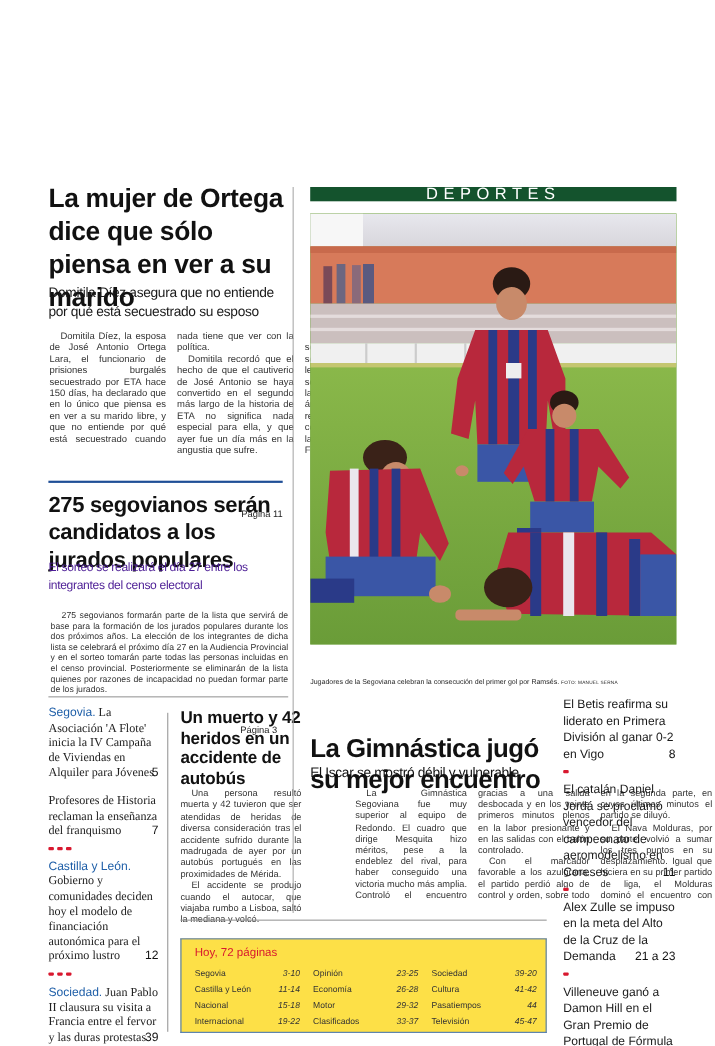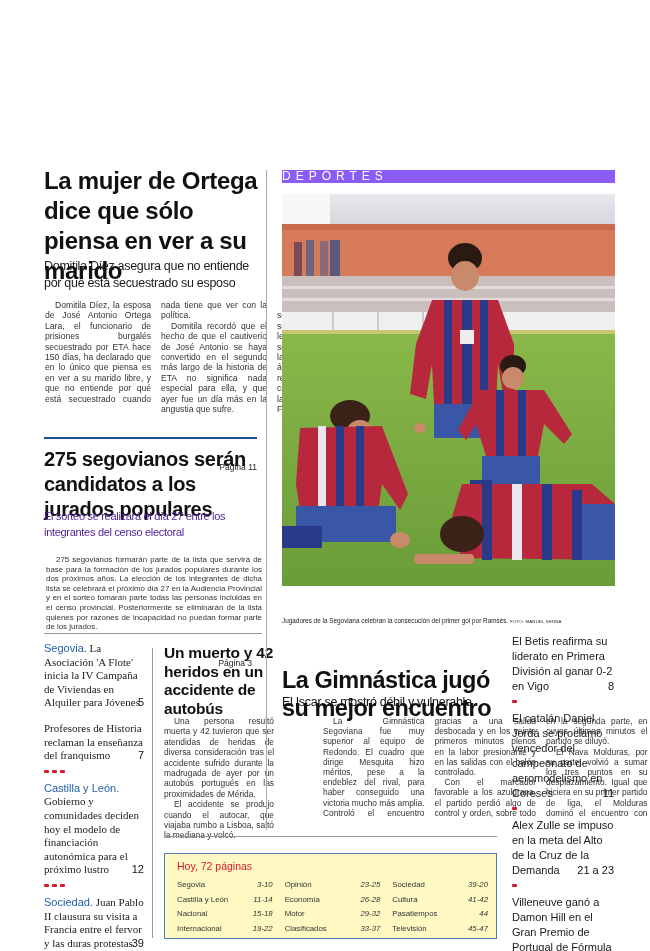--- a/index.html
+++ b/index.html
@@ -39,37 +39,37 @@
     .vrule-left { left: 152px; top: 648px; width: 1px; height: 290px; background: #999; }
 
     
     .h-bus { left: 164px; top: 644px; width: 110px; font-size: 15.5px; line-height: 18.5px; letter-spacing: -0.2px; }
     .bus-body { left: 164px; top: 716px; width: 110px; font-size: 8.4px; line-height: 10.4px; }
     .bus-page { left: 200px; top: 837px; width: 72px; }
 
     .vrule-mid { left: 266px; top: 170px; width: 1px; height: 660px; background: #aaa; }
 
     
-    .deportes { left: 282px; top: 170px; width: 333px; height: 13px; background: #8b5cf6; color: #fff; font-size: 12px; letter-spacing: 5px; line-height: 13px; }
+    .deportes { left: 282px; top: 170px; width: 333px; height: 13px; background: #14532d; color: #fff; font-size: 15px; letter-spacing: 5px; text-align: center; line-height: 13px; }
 
     
     .photo { left: 282px; top: 194px; width: 333px; height: 392px; overflow: hidden; background: #6ea23e; }
     .caption { left: 282px; top: 617px; width: 340px; font-size: 6.4px; color: #222; white-space: nowrap; }
     .caption .credit { font-size: 4.3px; letter-spacing: 0.2px; }
 
     
     .h-gim { left: 282px; top: 634px; width: 225px; font-size: 23.5px; line-height: 28px; letter-spacing: -0.5px; margin-top: 32px; }
     .sub-gim { left: 282px; top: 695px; width: 225px; font-size: 12.5px; }
     .gim-body { left: 283px; top: 716px; width: 213px; height: 104px; font-size: 8.4px; line-height: 10.2px; margin-left: 40px; }
     .gim-page { left: 420px; top: 813px; width: 76px; }
 
     .grey-rule-mid { left: 164px; top: 836px; width: 333px; height: 1px; background: #999; }
 
     
-    .index-box { left: 164px; top: 853px; width: 333px; height: 86px; background: #fef9c3; border: 1px solid #4d7ab8; border-top-color: #5a7fb6; padding: 6px 8px; }
+    .index-box { left: 164px; top: 853px; width: 333px; height: 86px; background: #fde047; border: 1px solid #4d7ab8; border-top-color: #5a7fb6; padding: 6px 8px; }
     .index-title { font-size: 10.5px; color: #d8182f; margin-bottom: 6px; margin-left: 4px; }
     .index-grid { display: grid; grid-template-columns: 1fr 1fr 1fr; column-gap: 12px; margin-left: 4px; }
     .index-col .row { display: flex; justify-content: space-between; font-size: 7.8px; line-height: 14.6px; color: #333; }
     .index-col .row .p { text-align: right; font-style: italic; }
 
     
     .briefs-right { left: 512px; top: 634px; width: 102px; }
     .briefs-right .brief { font-family: "Liberation Sans", sans-serif; font-size: 11px; line-height: 15px; color: #1a1a1a; }
     .briefs-right .brief .pg { font-size: 11px; }
     .rdot { width: 5px; height: 3px; background: #d8182f; border-radius: 1px; margin: 6px 0 8px; }

